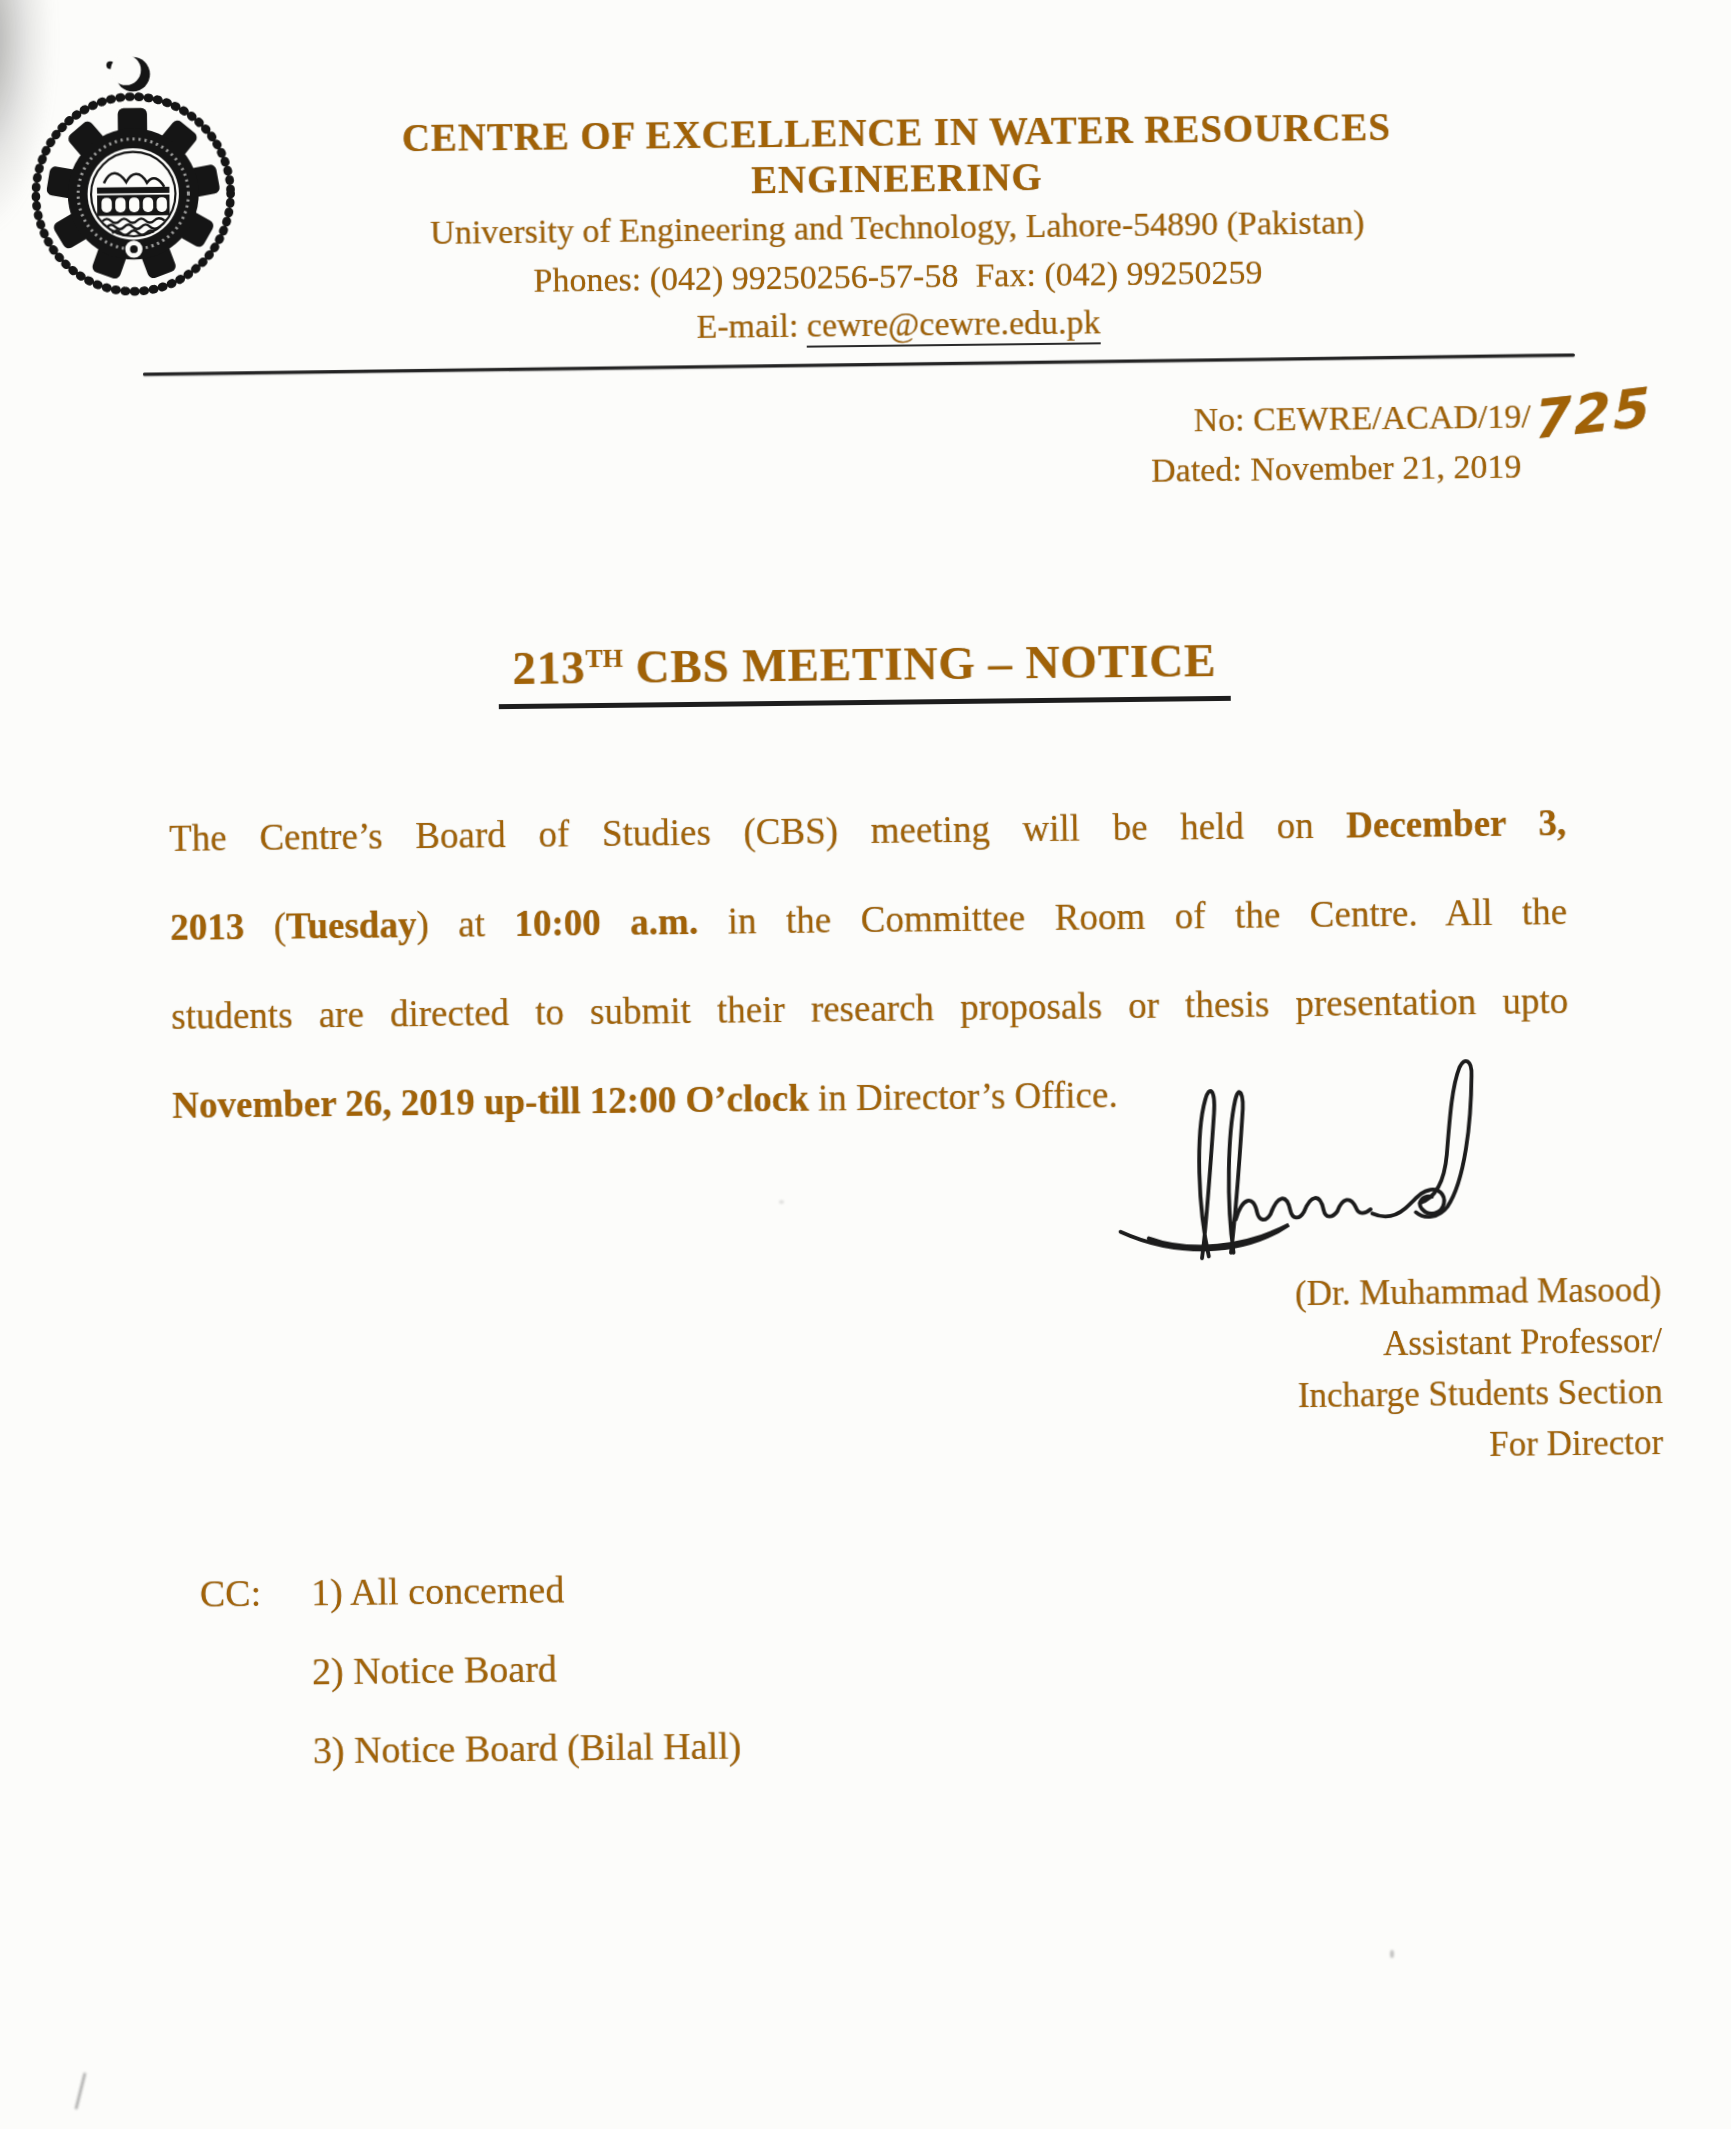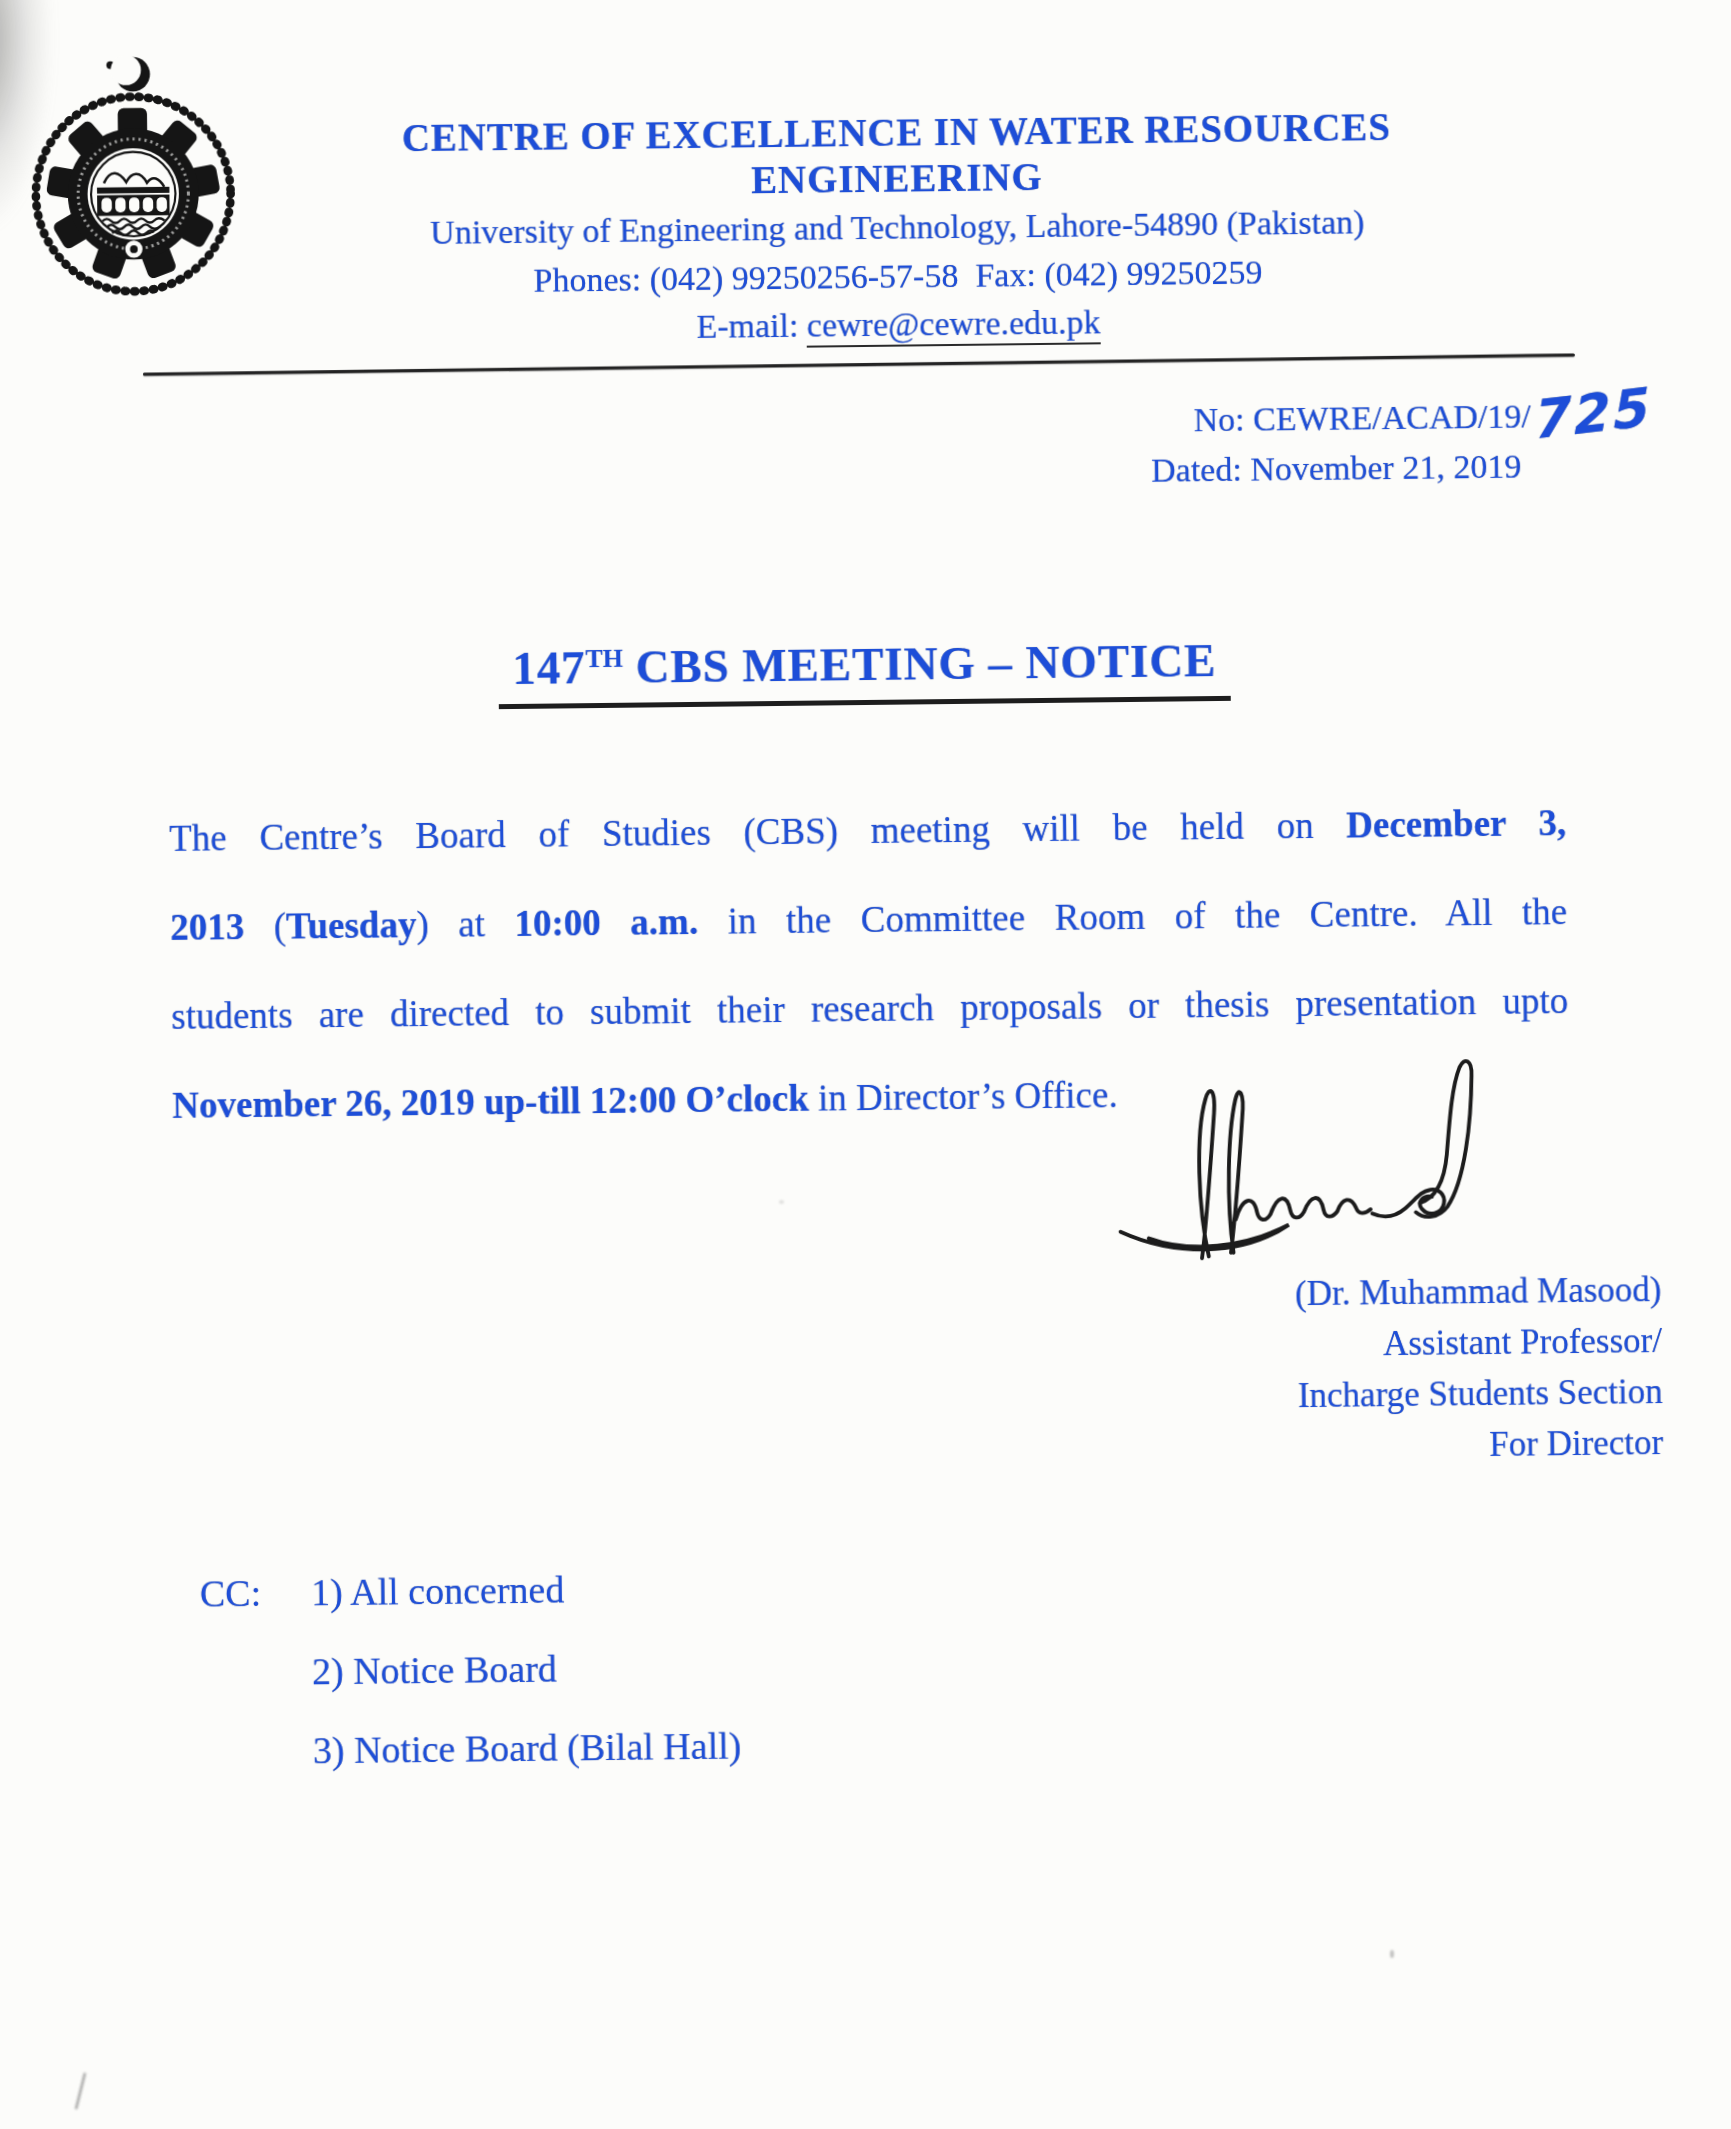--- a/index.html
+++ b/index.html
@@ -1,20 +1,20 @@
 <!DOCTYPE html>
 <html style="font-size:13.8px"><head>
 <meta charset="utf-8">
 <style>
   html,body{margin:0;padding:0;background:#e8e8e6;}
   .sheet{
     position:relative;width:1732px;height:2129px;margin:0 auto;
     background:#fcfcfa;overflow:hidden;
     font-family:"Liberation Serif","DejaVu Serif",serif;
-    color:#1d4ed8;
+    color:#a16207;
   }
   .content{position:absolute;inset:0;transform:rotate(-0.65deg);transform-origin:50% 38%;filter:blur(0.3px);}
   .content *{text-shadow:0 0 0.9px rgba(25,25,25,0.45);}
   
   .corner-smudge{position:absolute;top:-26px;left:-30px;width:82px;height:258px;
     background:radial-gradient(ellipse at 10% 25%,rgba(70,70,70,.5),rgba(130,130,130,.16) 48%,transparent 72%);
     filter:blur(6px);}
   .stray-mark{position:absolute;left:79px;top:2072px;width:3.4px;height:38px;background:rgba(90,90,90,.45);
     transform:rotate(14deg);border-radius:1.7px;filter:blur(1px);}
   .speck{position:absolute;background:rgba(110,110,110,.4);border-radius:50%;filter:blur(0.9px);}
@@ -124,21 +124,21 @@
     </div>
 
     <div class="rule"></div>
 
     <div class="ref-block">
       <div class="ref-no"><span>No: CEWRE/ACAD/19/</span><span class="hand-number">725</span></div>
       <div>Dated: November 21, 2019</div>
     </div>
 
     <div class="heading-wrap">
-      <span class="heading"><span>147</span><sup>TH</sup><span> CBS MEETING – NOTICE</span></span>
+      <span class="heading"><span>213</span><sup>TH</sup><span> CBS MEETING – NOTICE</span></span>
     </div>
 
     <div class="body-par">
       <div class="bline"><span>The Centre’s Board of Studies (CBS) meeting will be held on </span><span class="b">December 3,</span></div>
       <div class="bline"><span class="b">2013</span><span> (</span><span class="b">Tuesday</span><span>) at </span><span class="b">10:00 a.m.</span><span> in the Committee Room of the Centre. All the</span></div>
       <div class="bline">students are directed to submit their research proposals or thesis presentation upto</div>
       <div class="bline last"><span class="b">November 26, 2019 up-till 12:00 O’clock</span><span> in Director’s Office.</span></div>
     </div>
 
     <svg class="signature-svg" viewBox="0 0 520 250" fill="none" stroke="#1c1c1c" stroke-width="4.5" stroke-linecap="round">

